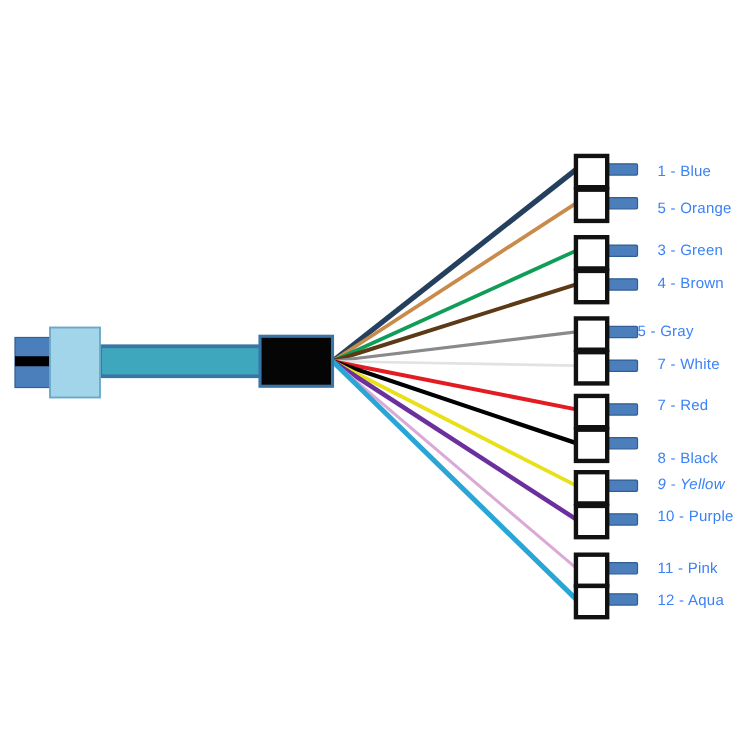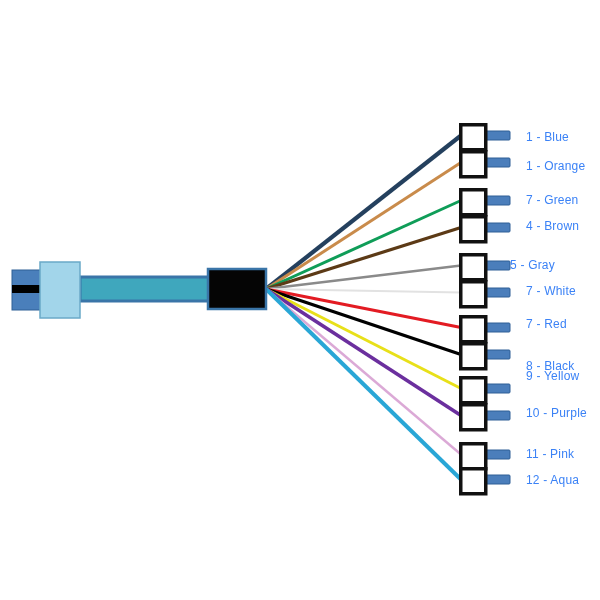--- a/index.html
+++ b/index.html
@@ -82,26 +82,26 @@
         <rect x="460.75" y="404.75" width="25" height="25" fill="#ffffff" stroke="#111111" stroke-width="3.5"></rect>
         <rect x="484" y="450" width="26" height="9" fill="#4b7ebb" stroke="#2f5f96" stroke-width="1" rx="1"></rect>
         <rect x="460.75" y="443.75" width="25" height="25" fill="#ffffff" stroke="#111111" stroke-width="3.5"></rect>
         <rect x="484" y="475" width="26" height="9" fill="#4b7ebb" stroke="#2f5f96" stroke-width="1" rx="1"></rect>
         <rect x="460.75" y="468.75" width="25" height="25" fill="#ffffff" stroke="#111111" stroke-width="3.5"></rect>
       </g>
   </svg>
 
   <div id="labels-layer">
       <div class="pin-label" style="left: 526px; top: 131px;">1 - Blue</div>
-      <div class="pin-label" style="left: 526px; top: 160px;">1 - Orange</div>
-      <div class="pin-label" style="left: 526px; top: 194px;">7 - Green</div>
+      <div class="pin-label" style="left: 526px; top: 160px;">5 - Orange</div>
+      <div class="pin-label" style="left: 526px; top: 194px;">3 - Green</div>
       <div class="pin-label" style="left: 526px; top: 220px;">4 - Brown</div>
       <div class="pin-label" style="left: 510px; top: 259px;">5 - Gray</div>
       <div class="pin-label" style="left: 526px; top: 285px;">7 - White</div>
       <div class="pin-label" style="left: 526px; top: 318px;">7 - Red</div>
       <div class="pin-label" style="left: 526px; top: 360px;">8 - Black</div>
-      <div class="pin-label" style="left: 526px; top: 370px;">9 - Yellow</div>
+      <div class="pin-label" style="left: 526px; top: 381px; font-style: italic;">9 - Yellow</div>
       <div class="pin-label" style="left: 526px; top: 407px;">10 - Purple</div>
       <div class="pin-label" style="left: 526px; top: 448px;">11 - Pink</div>
       <div class="pin-label" style="left: 526px; top: 474px;">12 - Aqua</div>
     </div>
 
 </div>
 
 </body></html>

